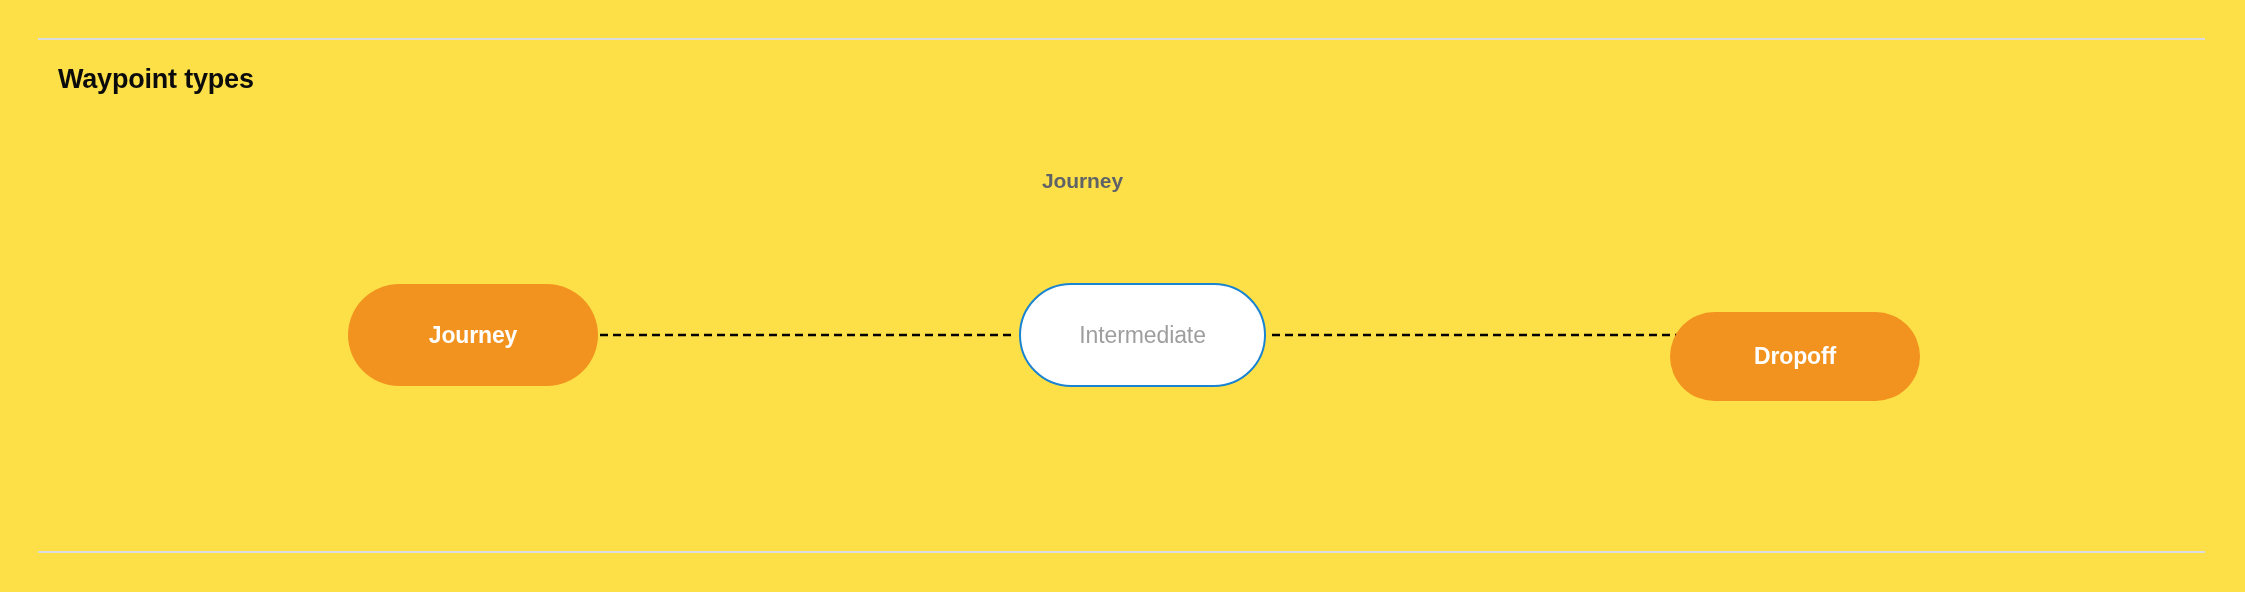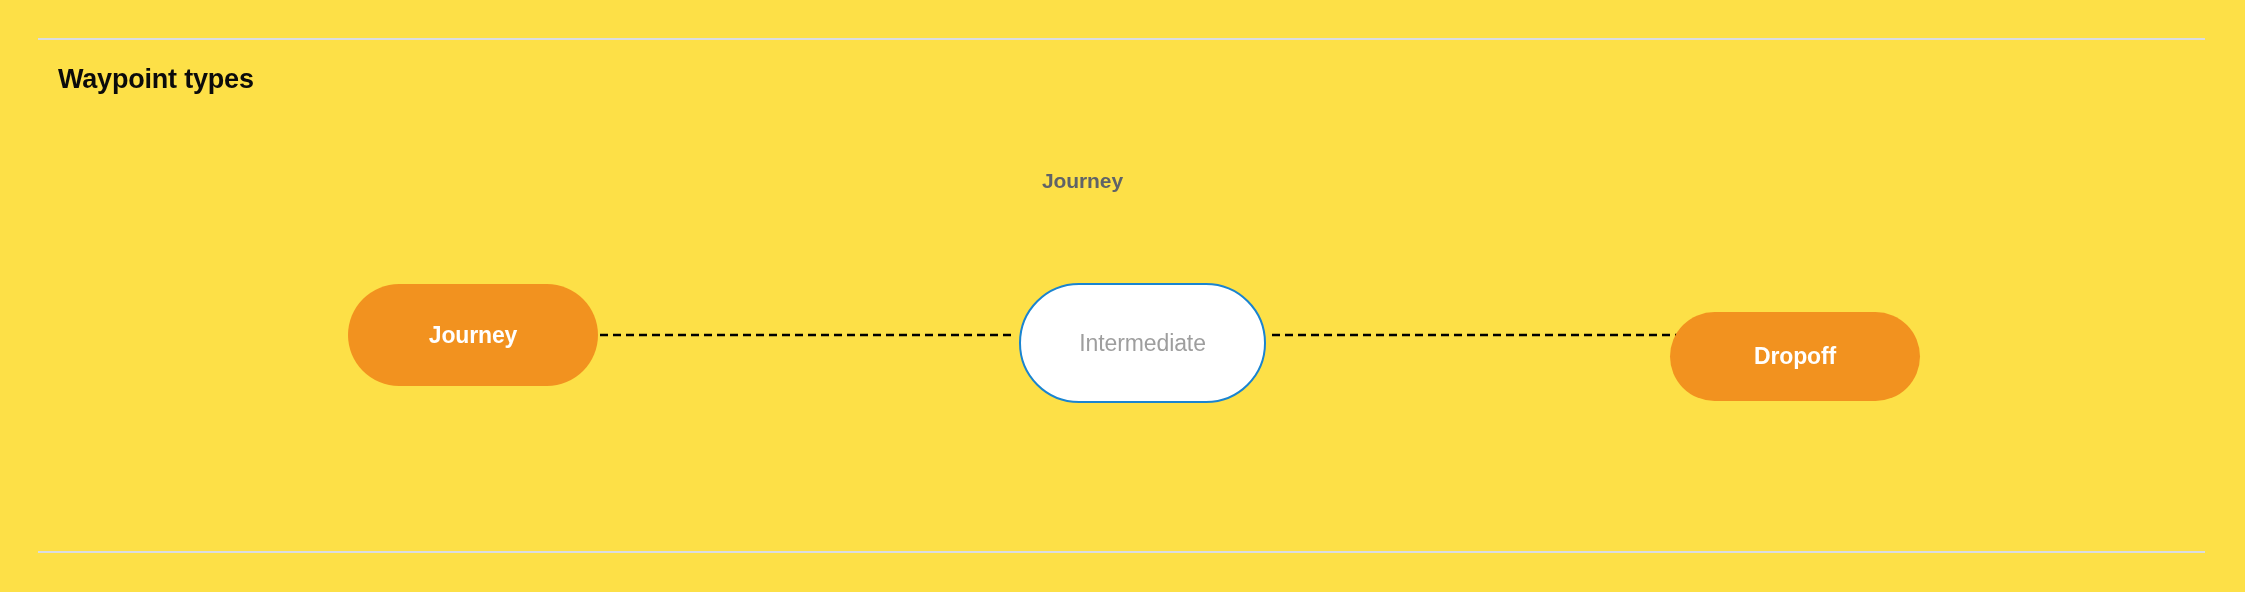--- a/index.html
+++ b/index.html
@@ -108,21 +108,21 @@
     border: 2.6px solid #1a84d0;
   }
   .node.intermediate .node-label {
     color: #9e9e9e;
     font-size: 23px;
     font-weight: 400;
     letter-spacing: -0.1px;
   }
 
   #node-pickup       { left: 348px;  top: 284px; width: 250px; height: 102px; }
-  #node-intermediate { left: 1019px; top: 283px; width: 247px; height: 120px; }
+  #node-intermediate { left: 1019px; top: 283px; width: 247px; height: 104px; }
   #node-dropoff      { left: 1670px; top: 284px; width: 250px; height: 89px; margin-top: 28px; }
 </style>
 </head>
 <body>
 
 <div id="page">
 
   <div class="divider top"></div>
 
   <div class="section-title">Waypoint types</div>

